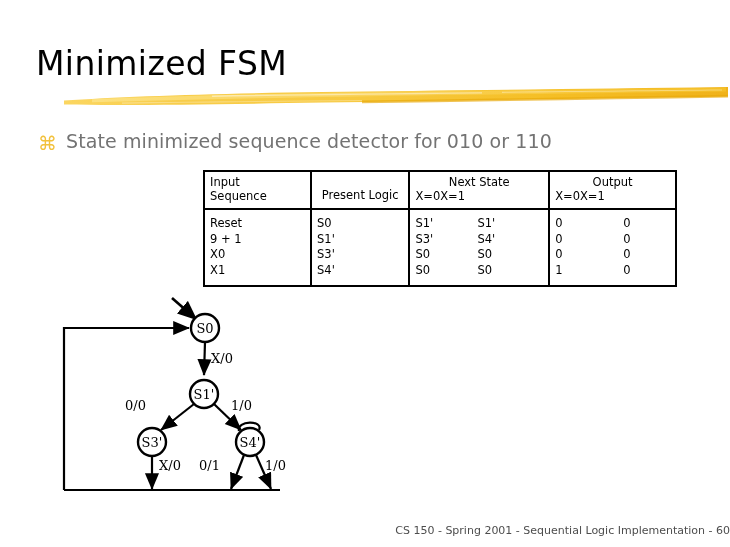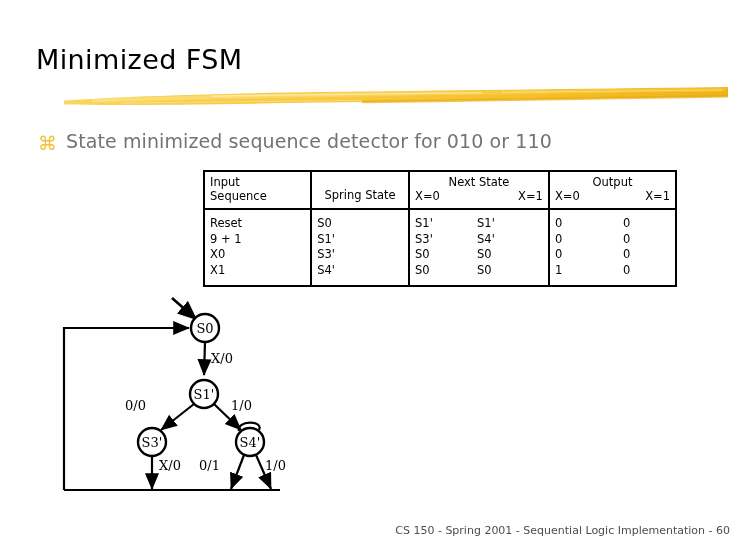--- a/index.html
+++ b/index.html
@@ -14,21 +14,21 @@
     overflow: hidden;
     font-family: "Liberation Sans", sans-serif;
   }
 
   
   #slide-title {
     position: absolute;
     left: 36px;
     top: 44px;
     font-family: "DejaVu Sans", sans-serif;
-    font-size: 27px;
+    font-size: 33px;
     font-weight: 400;
     color: #000000;
     letter-spacing: 0.4px;
     white-space: nowrap;
   }
 
   
   #title-underline {
     position: absolute;
     left: 62px;
@@ -93,21 +93,20 @@
     display: block;
     line-height: 1.25;
   }
   .hdr-left {
     text-align: left;
     display: block;
     line-height: 1.25;
   }
   .hdr-sub {
     display: flex;
-    justify-content: space-between;
     line-height: 1.25;
   }
   .hdr-presentstate {
     display: block;
     text-align: center;
     line-height: 1.25;
     padding-top: 13px;
   }
   .body-lines {
     line-height: 1.38;
@@ -211,21 +210,21 @@
   <tbody>
     <tr>
       <td class="col-input">
         <div class="cell-pad">
           <span class="hdr-left">Input</span>
           <span class="hdr-left">Sequence</span>
         </div>
       </td>
       <td class="col-present">
         <div class="cell-pad">
-          <span class="hdr-presentstate">Spring State</span>
+          <span class="hdr-presentstate">Present Logic</span>
         </div>
       </td>
       <td class="col-next">
         <div class="cell-pad">
           <span class="hdr-center">Next State</span>
           <span class="hdr-sub">
             <span>X=0</span>
             <span>X=1</span>
           </span>
         </div>

